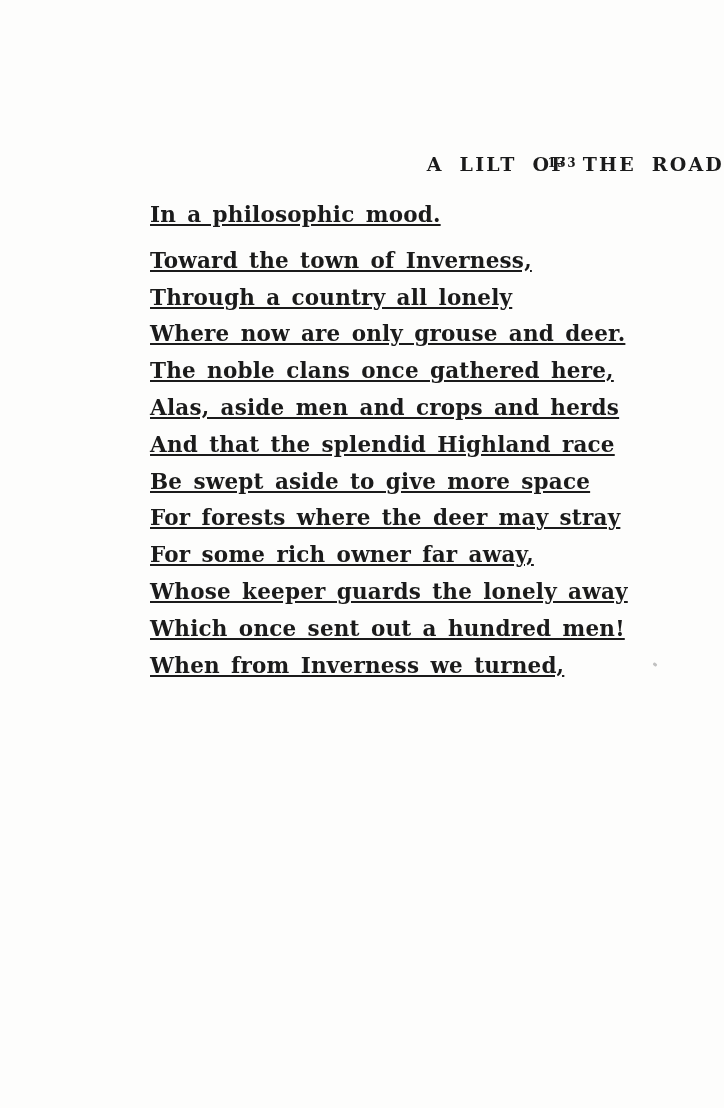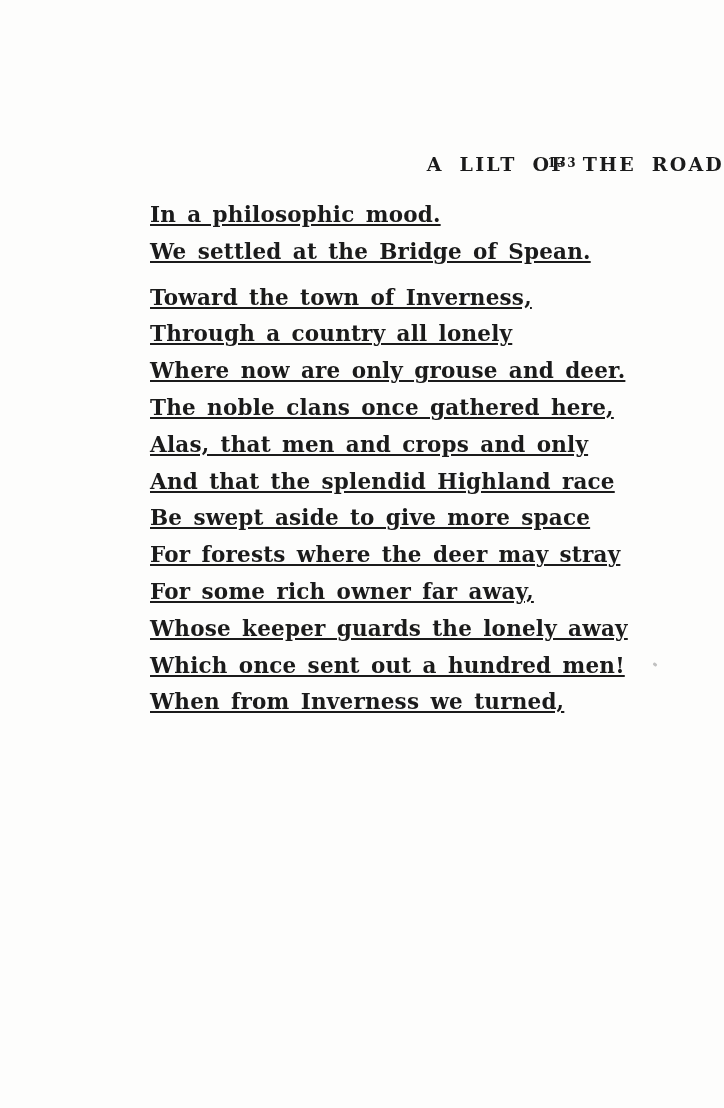--- a/index.html
+++ b/index.html
@@ -86,35 +86,34 @@
     <div class="running-title">A LILT OF THE ROAD</div>
     <div class="page-number">133</div>
   </div>
 
   <div class="poem">
     <div class="stanza stanza-1">
 
         <div class="line">In a philosophic mood.</div>
 
 
-        <div class="line">We settled at the Bridge of Spean.</div>
       </div>
     <div class="stanza stanza-2">
 
 
         <div class="line">Toward the town of Inverness,</div>
 
         <div class="line">Through a country all lonely</div>
 
 
         <div class="line">Where now are only grouse and deer.</div>
 
         <div class="line">The noble clans once gathered here,</div>
 
-        <div class="line">Alas, that men and crops and only</div>
+        <div class="line">Alas, aside men and crops and herds</div>
 
 
         <div class="line">And that the splendid Highland race</div>
 
         <div class="line">Be swept aside to give more space</div>
 
         <div class="line">For forests where the deer may stray</div>
 
         <div class="line">For some rich owner far away,</div>
 

